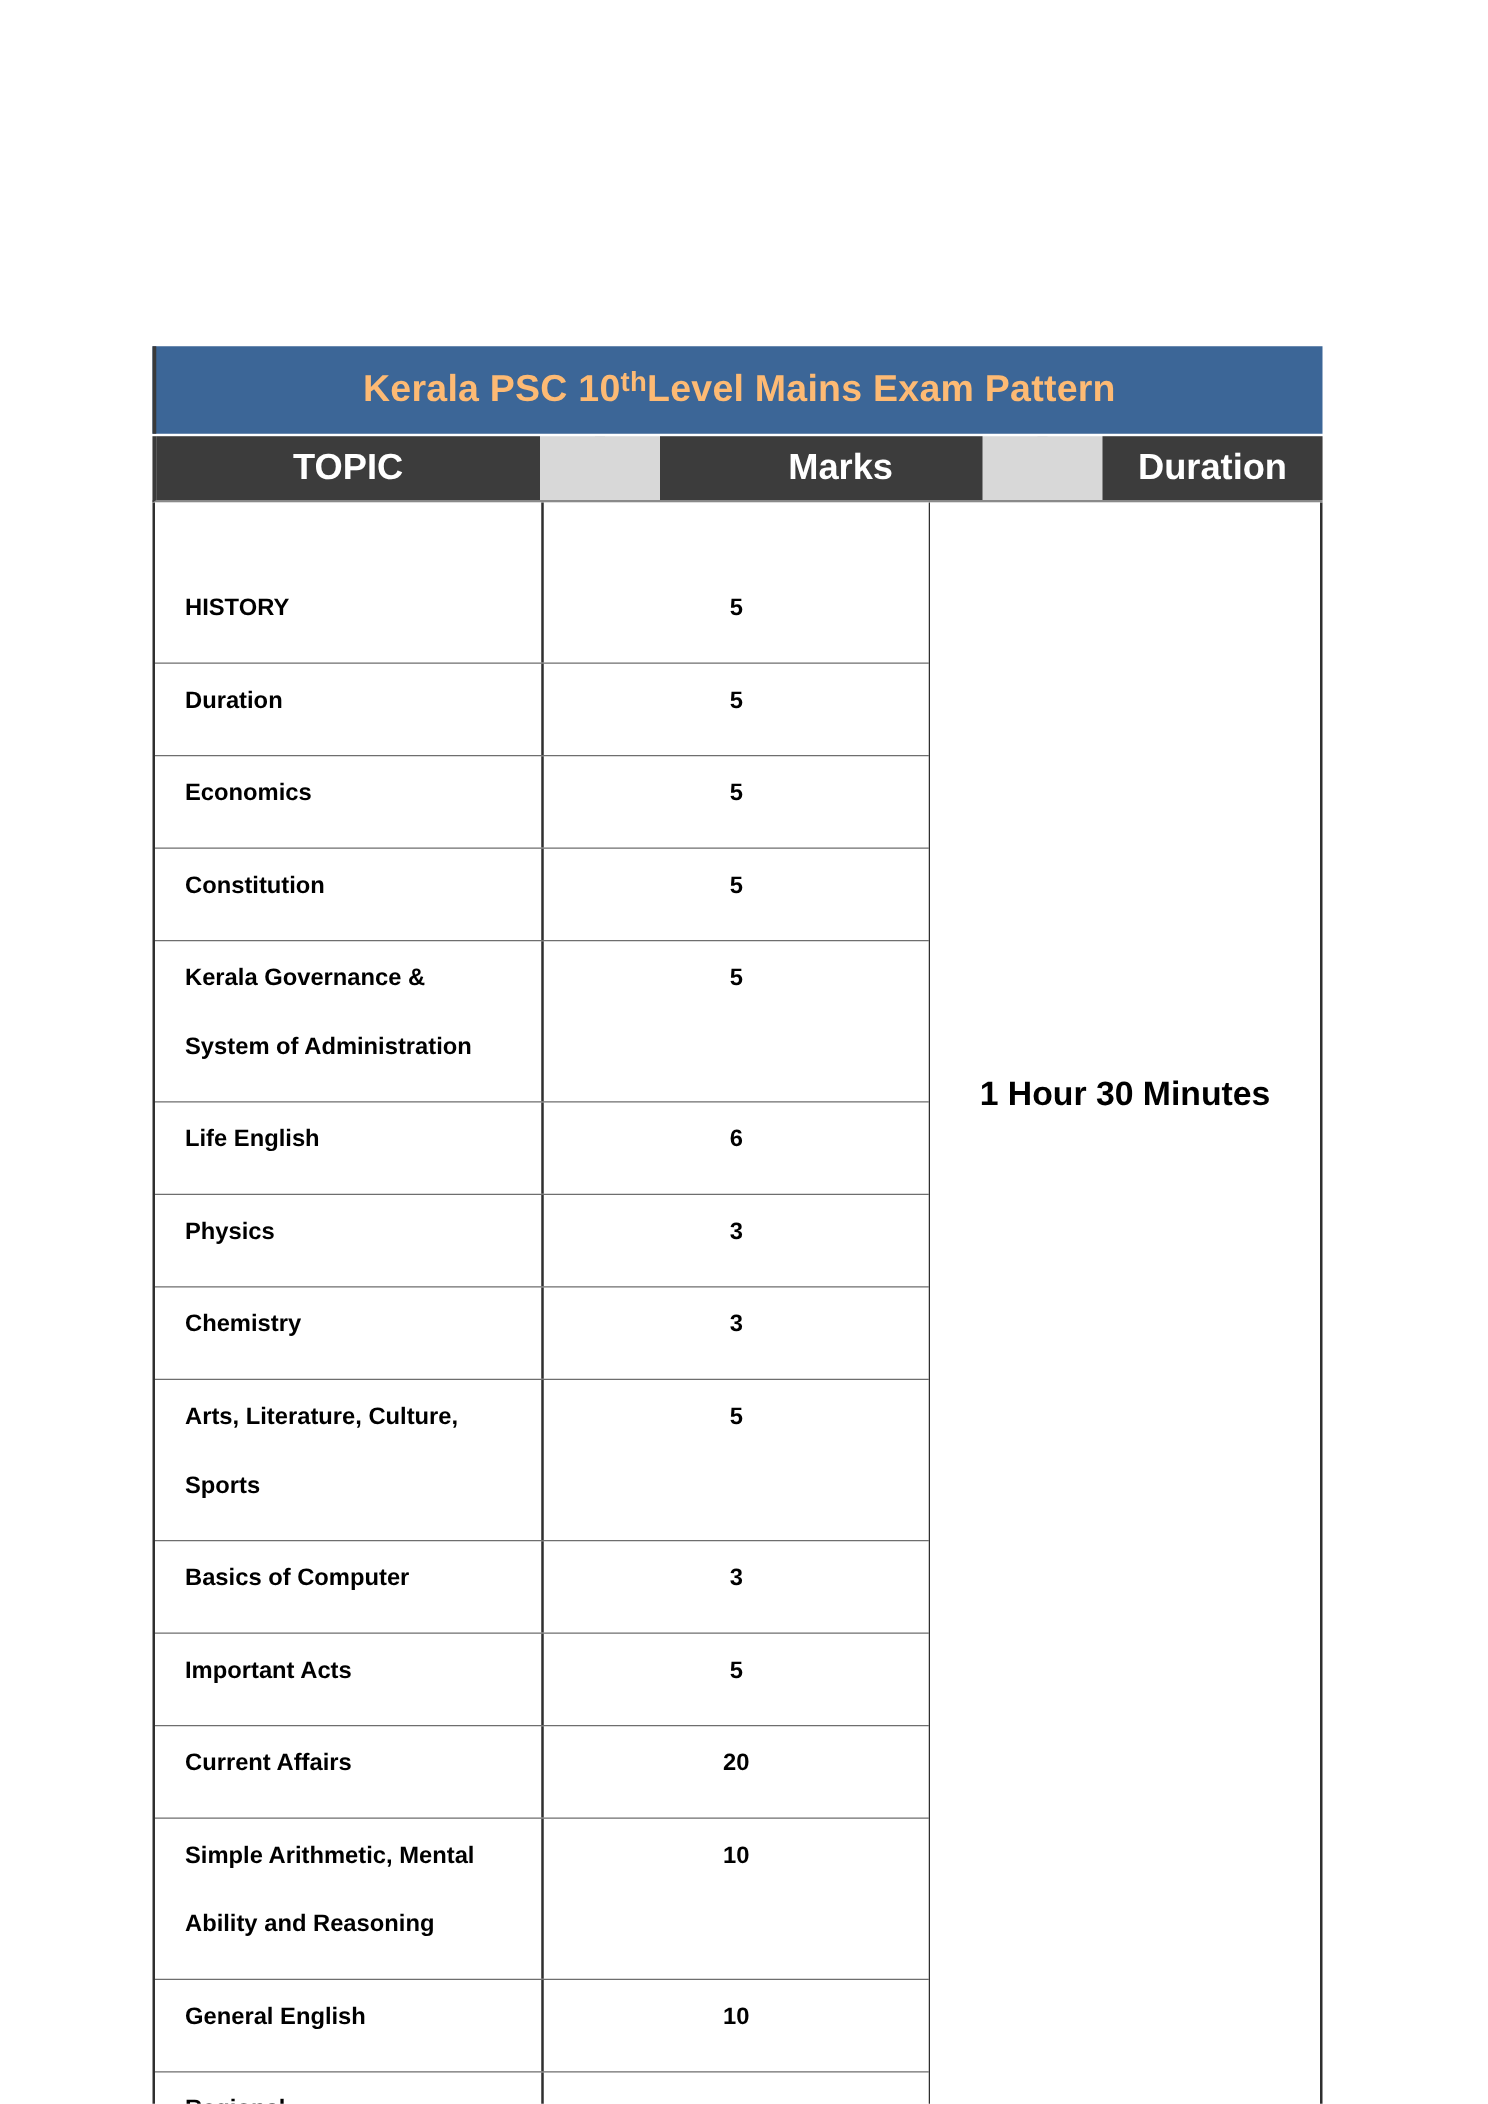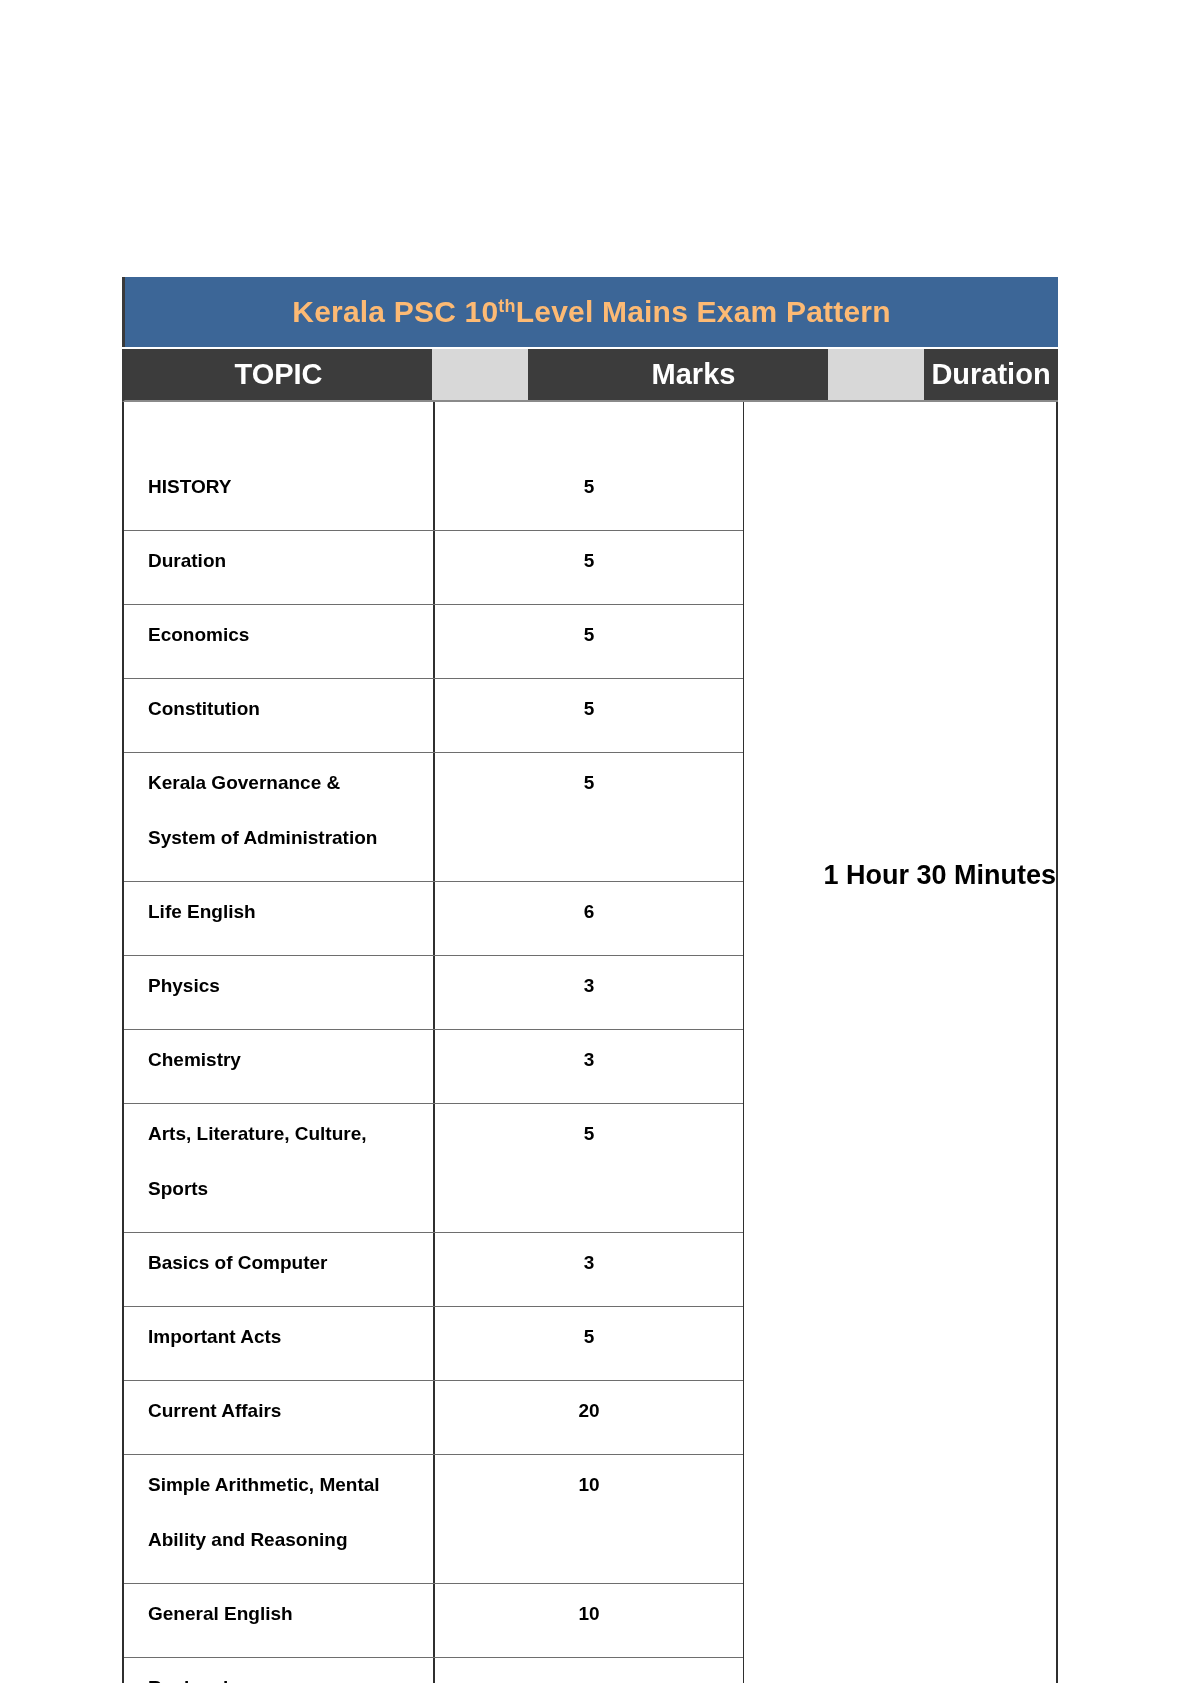--- a/index.html
+++ b/index.html
@@ -10,35 +10,35 @@
   *{box-sizing:border-box;}
   .table-wrap{position:absolute;left:122px;top:277px;width:936px;}
 
   
   .title-bar{
     height:70px;background:#3C6697;color:#fdba74;
     display:flex;align-items:center;justify-content:center;
     font-size:30px;letter-spacing:0.2px;
     border-left:3px solid #3a3a3a;
   }
-  .title-bar sup{font-size:18px;line-height:1;margin-top:-12px;}
+  .title-bar sup{font-size:22px;line-height:1;margin-top:-12px;}
 
   
   .header-row{
     margin-top:2px;height:53px;display:flex;background:#d8d8d8;
     border-left:3px solid #3a3a3a;
     gap:44px;
   }
   .hdr-cell{
     background:#3C3C3C;color:#fff;font-size:29px;
     display:flex;align-items:center;justify-content:center;
   }
   .hdr-topic{width:307px;}
   .hdr-gap{width:8px;background:#d8d8d8;}
-  .hdr-marks{width:300px;padding-left:31px;}
+  .hdr-marks{width:258px;padding-left:31px;}
   .hdr-duration{flex:1;}
   .header-row{border-bottom:2px solid #8a8a8a;}
 
   
   .body{
     display:flex;
     border-left:2px solid #2f2f2f;
     border-right:2px solid #2f2f2f;
     border-bottom:3px solid #151515;
     background:#fff;
@@ -46,21 +46,21 @@
   .rows-col{width:619px;}
   .body-row{display:flex;border-top:1px solid #6e6e6e;}
   .body-row.first{border-top:none;}
   .cell{padding:12px 16px 6px 16px;font-size:19px;}
   .cell .line{height:36px;line-height:36px;margin-bottom:19px;white-space:nowrap;overflow:visible;}
   .topic-cell{width:311px;border-right:2px solid #2f2f2f;padding-left:24px;}
   .marks-cell{flex:1;text-align:center;}
   .duration-col{flex:1;position:relative;border-left:1px solid #2f2f2f;}
   .duration-value{
     position:absolute;top:448px;left:0;right:0;
-    text-align:right;font-size:27px;line-height:50px;white-space:nowrap;
+    text-align:center;font-size:27px;line-height:50px;white-space:nowrap;
   }
 </style>
 </head>
 <body>
 
 <div class="table-wrap">
 
   <div class="title-bar">
     <span>Kerala PSC 10</span>
       <sup>th</sup>

